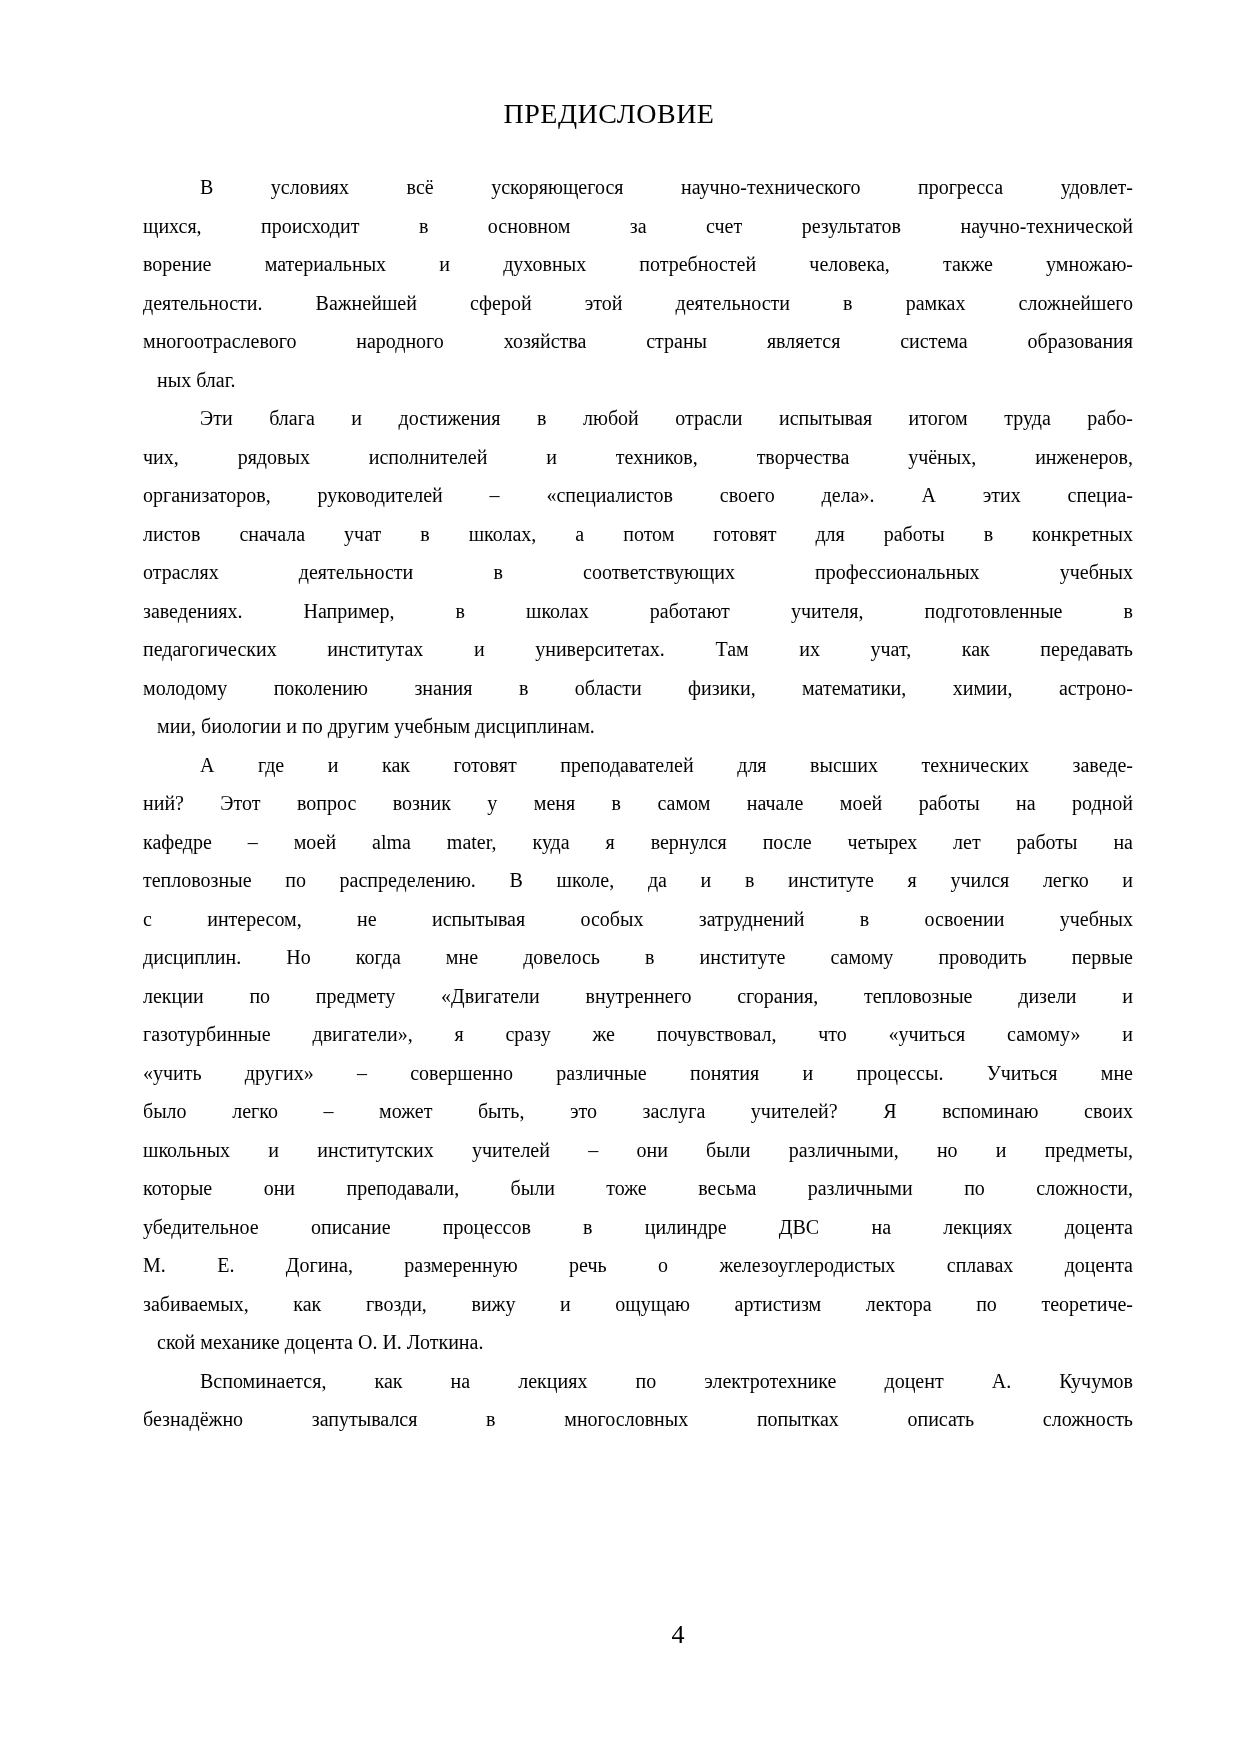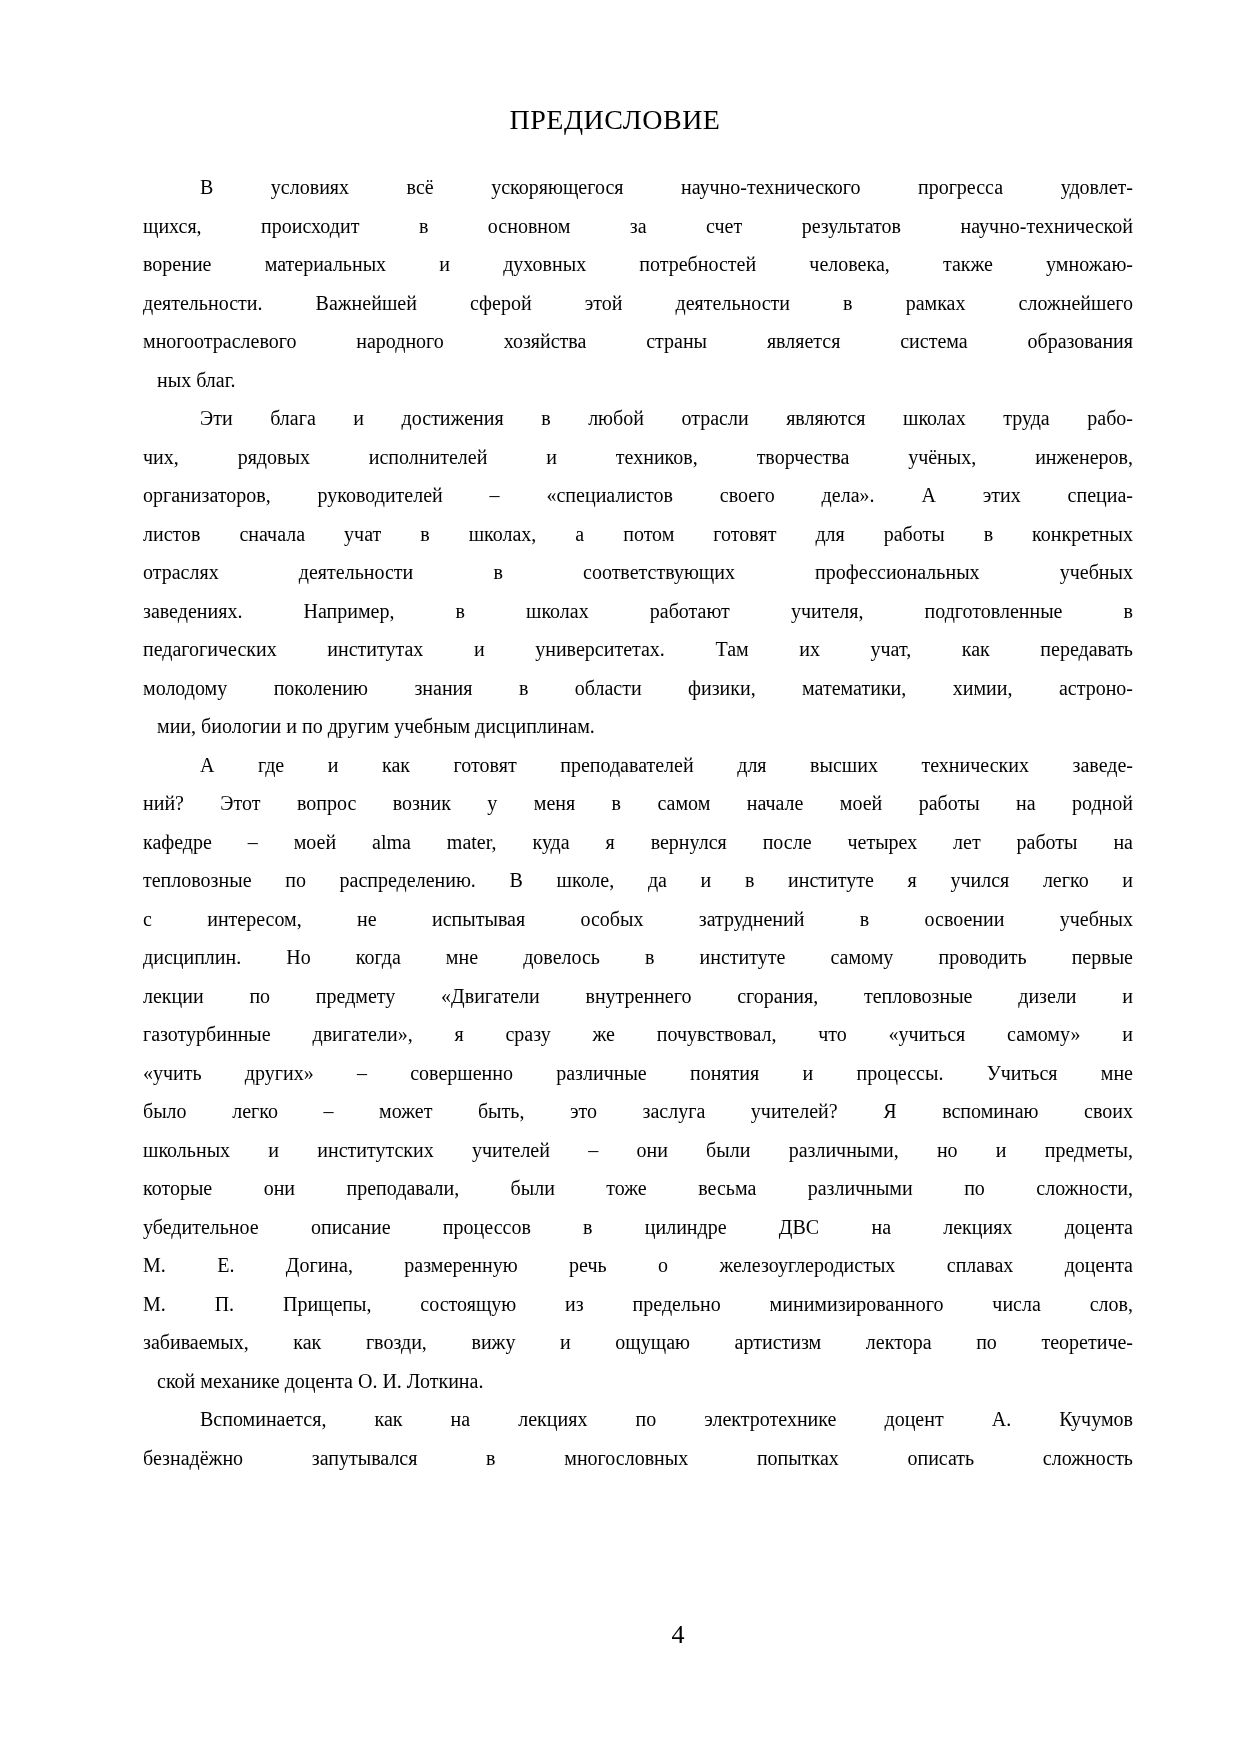--- a/index.html
+++ b/index.html
@@ -16,21 +16,21 @@
     font-family: "Liberation Serif", "DejaVu Serif", serif;
     overflow: hidden;
   }
   .title {
     position: absolute;
     top: 95px;
     left: 143px;
     width: 990px;
     box-sizing: border-box;
     padding-right: 62px;
-    margin: 8px;
+    margin: 2px;
     font-size: 28px;
     font-weight: normal;
     letter-spacing: 0.5px;
     text-align: center;
     line-height: 34px;
   }
   .body-text {
     position: absolute;
     top: 168px;
     left: 143px;
@@ -70,21 +70,21 @@
 <div class="page">
   <h1 class="title">ПРЕДИСЛОВИЕ</h1>
 
   <div class="body-text" id="body-text">
       <div class="line first-line">В условиях всё ускоряющегося научно-технического прогресса удовлет-</div>
       <div class="line">щихся, происходит в основном за счет результатов научно-технической</div>
       <div class="line">ворение материальных и духовных потребностей человека, также умножаю-</div>
       <div class="line">деятельности. Важнейшей сферой этой деятельности в рамках сложнейшего</div>
       <div class="line">многоотраслевого народного хозяйства страны является система образования</div>
       <div class="line last-line">ных благ.</div>
-      <div class="line first-line">Эти блага и достижения в любой отрасли являются школах труда рабо-</div>
+      <div class="line first-line">Эти блага и достижения в любой отрасли испытывая итогом труда рабо-</div>
       <div class="line">чих, рядовых исполнителей и техников, творчества учёных, инженеров,</div>
       <div class="line">организаторов, руководителей – «специалистов своего дела». А этих специа-</div>
       <div class="line">листов сначала учат в школах, а потом готовят для работы в конкретных</div>
       <div class="line">отраслях деятельности в соответствующих профессиональных учебных</div>
       <div class="line">заведениях. Например, в школах работают учителя, подготовленные в</div>
       <div class="line">педагогических институтах и университетах. Там их учат, как передавать</div>
       <div class="line">молодому поколению знания в области физики, математики, химии, астроно-</div>
       <div class="line last-line">мии, биологии и по другим учебным дисциплинам.</div>
       <div class="line first-line">А где и как готовят преподавателей для высших технических заведе-</div>
       <div class="line">ний? Этот вопрос возник у меня в самом начале моей работы на родной</div>
@@ -93,21 +93,20 @@
       <div class="line">с интересом, не испытывая особых затруднений в освоении учебных</div>
       <div class="line">дисциплин. Но когда мне довелось в институте самому проводить первые</div>
       <div class="line">лекции по предмету «Двигатели внутреннего сгорания, тепловозные дизели и</div>
       <div class="line">газотурбинные двигатели», я сразу же почувствовал, что «учиться самому» и</div>
       <div class="line">«учить других» – совершенно различные понятия и процессы. Учиться мне</div>
       <div class="line">было легко – может быть, это заслуга учителей? Я вспоминаю  своих</div>
       <div class="line">школьных и институтских учителей – они были различными, но и предметы,</div>
       <div class="line">которые они преподавали, были тоже весьма различными по сложности,</div>
       <div class="line">убедительное описание процессов в цилиндре ДВС на лекциях доцента</div>
       <div class="line">М. Е. Догина, размеренную речь о железоуглеродистых сплавах доцента</div>
-      <div class="line">М. П. Прищепы, состоящую из предельно минимизированного числа слов,</div>
       <div class="line">забиваемых, как гвозди,  вижу и ощущаю артистизм лектора по теоретиче-</div>
       <div class="line last-line">ской механике доцента О. И. Лоткина.</div>
       <div class="line first-line">Вспоминается, как на лекциях по электротехнике доцент А. Кучумов</div>
       <div class="line">безнадёжно запутывался в многословных попытках описать сложность</div>
     </div>
 
   <div class="page-number">4</div>
 </div>
 
 </body></html>

